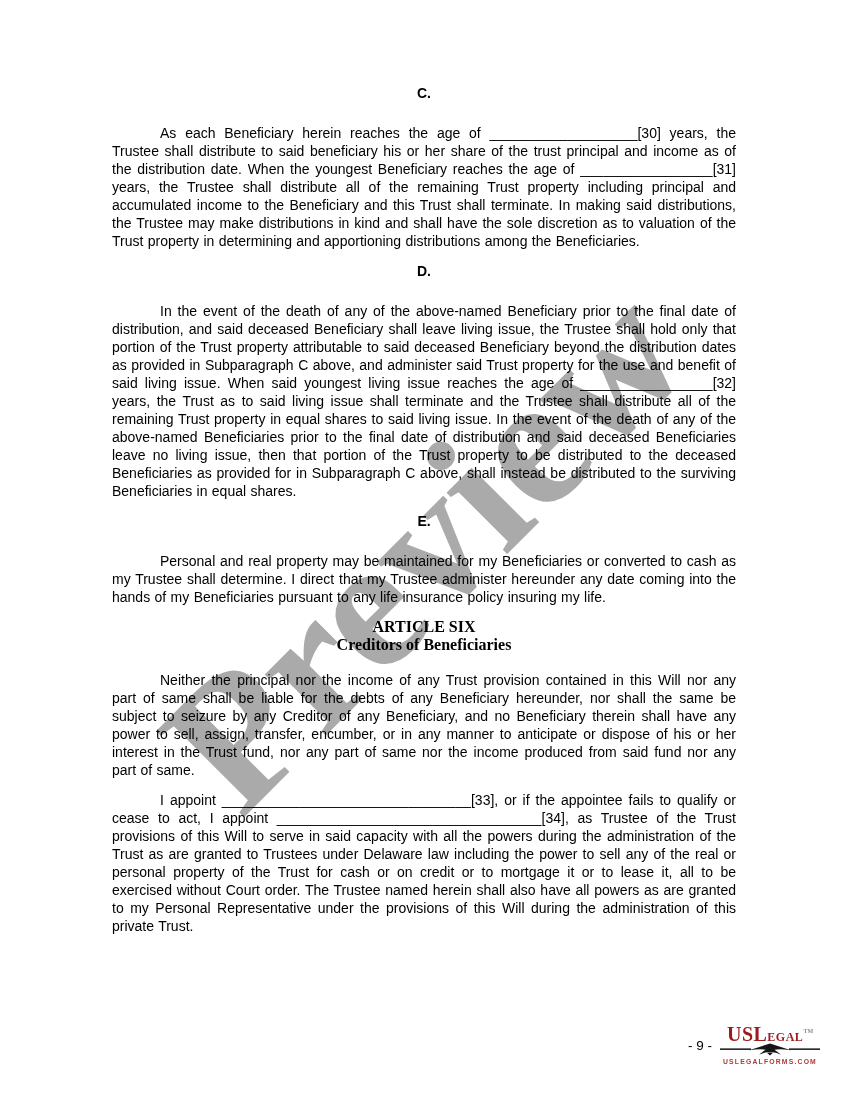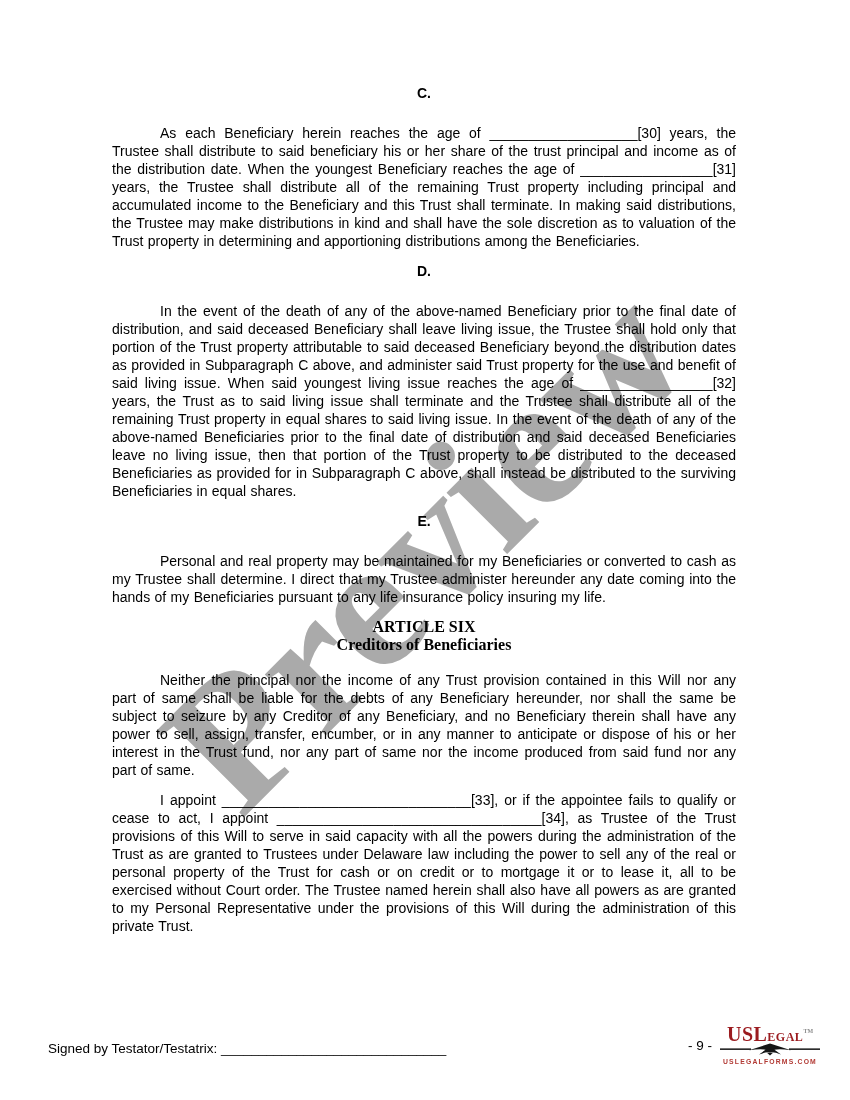--- a/index.html
+++ b/index.html
@@ -67,24 +67,20 @@
       <div class="line2">Creditors of Beneficiaries</div>
     </div>
     <p class="body-para">Neither the principal nor the income of any Trust provision contained in this Will nor any part of same shall be liable for the debts of any Beneficiary hereunder, nor shall the same be subject to seizure by any Creditor of any Beneficiary, and no Beneficiary therein shall have any power to sell, assign, transfer, encumber, or in any manner to anticipate or dispose of his or her interest in the Trust fund, nor any part of same nor the income produced from said fund nor any part of same.</p>
 
     <p class="body-para">I appoint ________________________________[33], or if the appointee fails to qualify or cease to act, I appoint __________________________________[34], as Trustee of the Trust provisions of this Will to serve in said capacity with all the powers during the administration of the Trust as are granted to Trustees under Delaware law including the power to sell any of the real or personal property of the Trust for cash or on credit or to mortgage it or to lease it, all to be exercised without Court order. The Trustee named herein shall also have all powers as are granted to my Personal Representative under the provisions of this Will during the administration of this private Trust.</p>
 
   </div>
 
   <div class="footer">
 
-    <div class="signature-line">
-      <span>Signed by Testator/Testatrix:</span>
-      <span>______________________________</span>
-    </div>
 
     <div class="page-number">- 9 -</div>
 
     <div class="logo">
       <div class="logo-text">
         <span>USL</span><span class="sc">EGAL</span><span class="tm">TM</span>
       </div>
       <div class="eagle-wrap">
         <svg width="100" height="13" viewBox="0 0 100 13" xmlns="http://www.w3.org/2000/svg">
           <rect x="0" y="5.4" width="31" height="1.5" fill="#161616"></rect>

